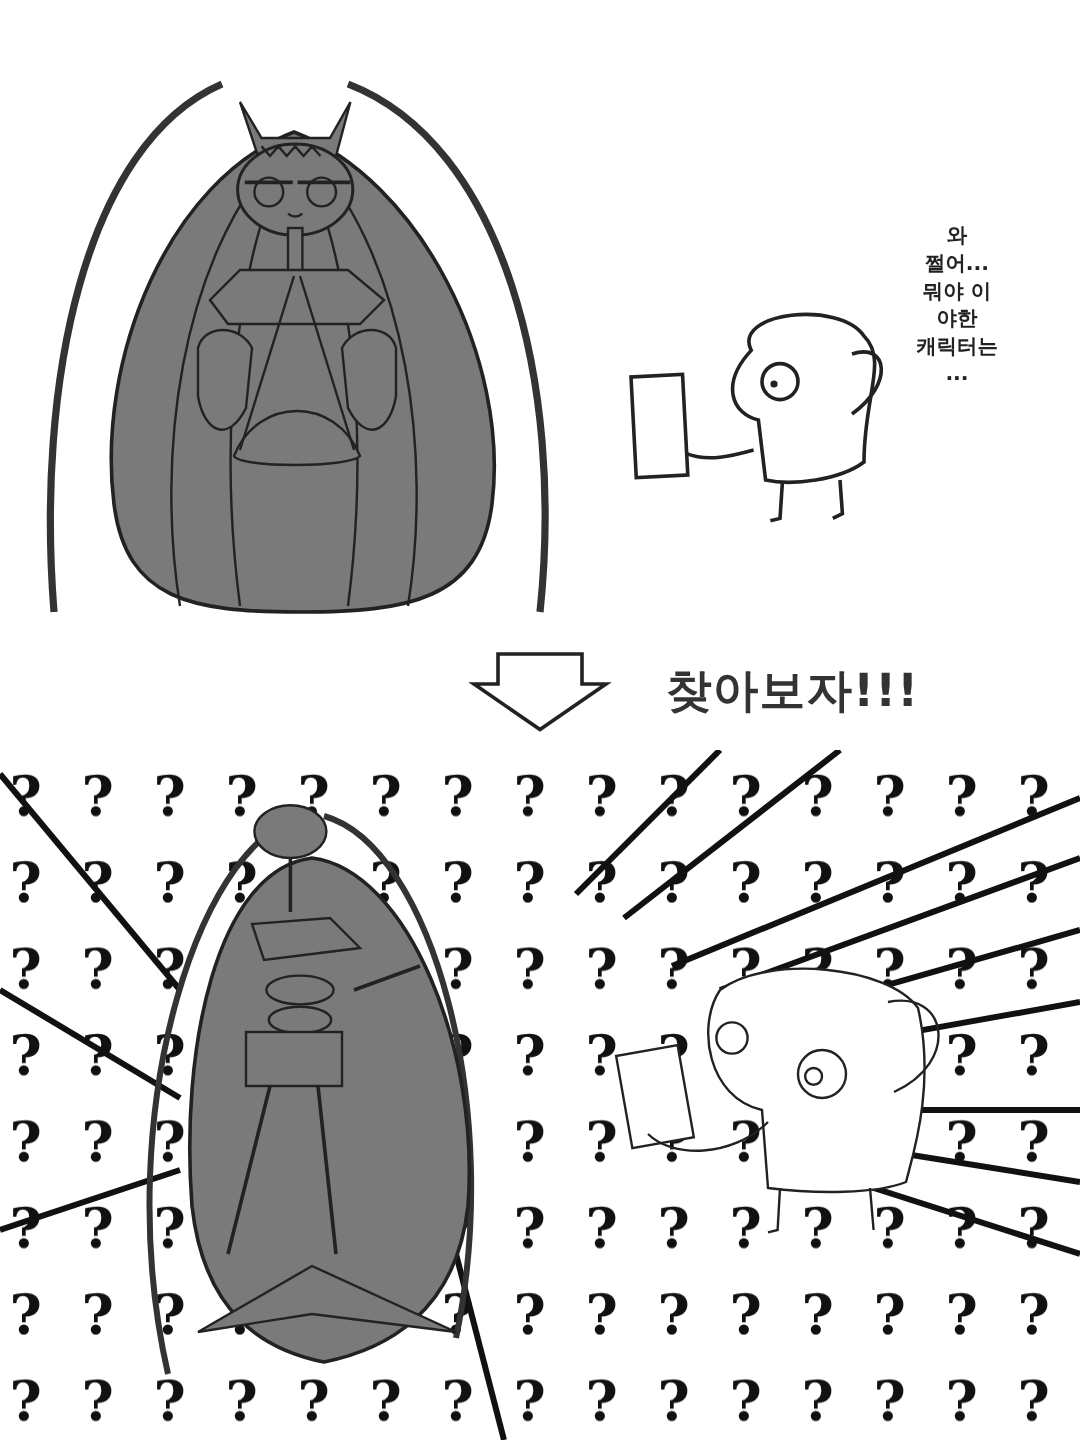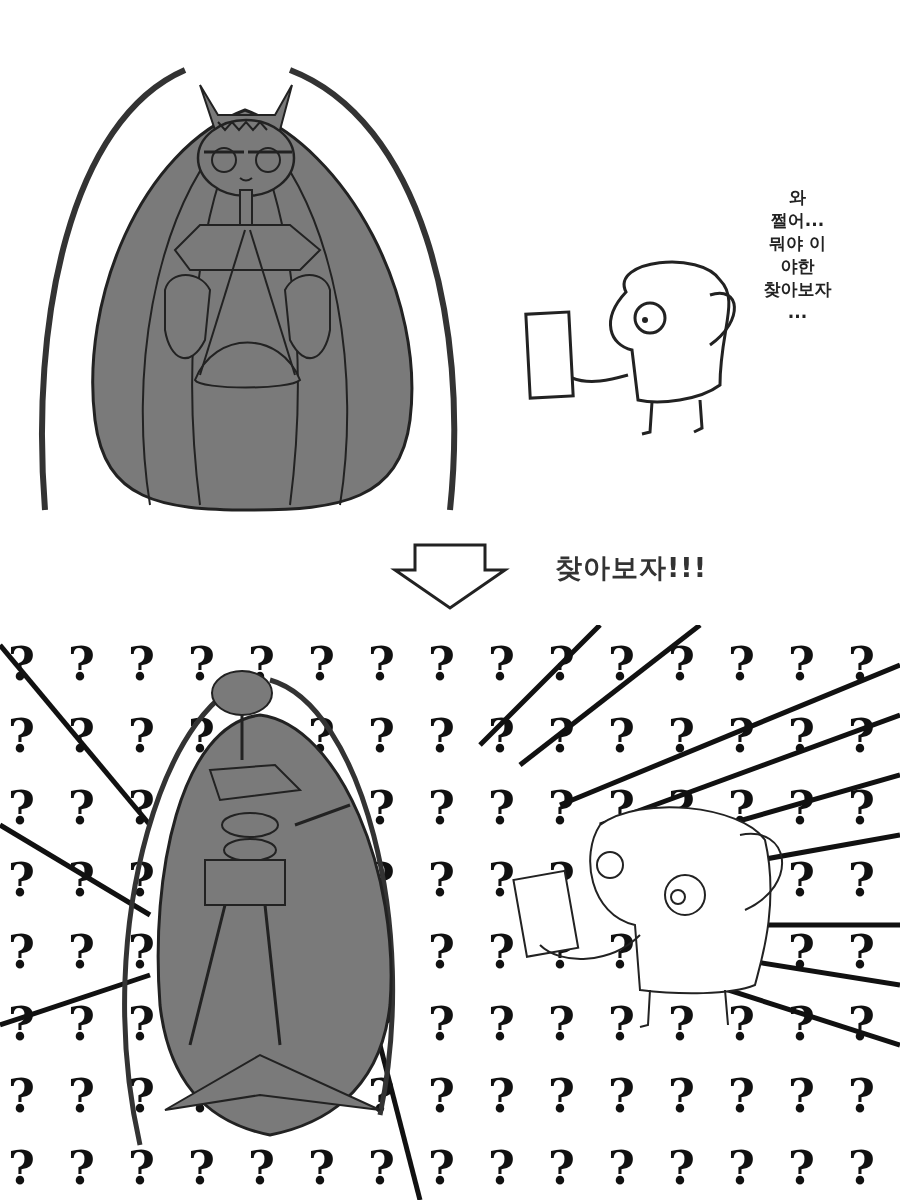--- a/index.html
+++ b/index.html
@@ -5,21 +5,21 @@
   html,body{margin:0;padding:0;background:#fff;}
   body{width:900px;height:1200px;position:relative;overflow:hidden;font-family:"DejaVu Sans",sans-serif;}
   .panel{position:absolute;left:0;width:900px;}
   #panel-top{top:0;height:530px;}
   #panel-mid{top:530px;height:95px;}
   #panel-bottom{top:625px;height:575px;overflow:hidden;}
   svg{display:block;}
   .speech{position:absolute;left:745px;top:186px;width:105px;text-align:center;
     font-size:17px;line-height:23px;color:#222;font-weight:bold;}
   .speech div{white-space:nowrap;}
-  .shout{position:absolute;left:555px;top:20px;font-size:27px;font-weight:bold;color:#333;letter-spacing:1px;}
+  .shout{position:absolute;left:555px;top:20px;font-size:38px;font-weight:bold;color:#333;letter-spacing:1px;}
   .qmark{font-family:"DejaVu Serif",serif;font-weight:bold;font-size:46px;fill:#111;}
 </style>
 </head>
 <body>
 
 <div class="panel" id="panel-top">
   <svg width="900" height="530">
 
     <path d="M185 70 C70 120 30 320 45 510" stroke="#333" stroke-width="6" fill="none"></path>
     <path d="M290 70 C420 120 470 320 450 510" stroke="#333" stroke-width="6" fill="none"></path>
@@ -57,21 +57,21 @@
       <circle cx="645" cy="320" r="3" fill="#222"></circle>
       <path d="M572 378 C590 385 610 380 628 375" stroke="#222" stroke-width="3" fill="none"></path>
       <path d="M652 402 L650 432 L642 434 M700 400 L702 428 L694 432" stroke="#222" stroke-width="3" fill="none"></path>
     </g>
   </svg>
   <div class="speech">
     <div>와</div>
     <div>쩔어...</div>
     <div>뭐야 이</div>
     <div>야한</div>
-    <div>찾아보자</div>
+    <div>캐릭터는</div>
     <div>...</div>
   </div>
 </div>
 
 <div class="panel" id="panel-mid">
   <svg width="900" height="95" style="position:absolute;left:0;top:0;">
     <path d="M415 15 L485 15 L485 40 L505 40 L450 78 L395 40 L415 40 Z" fill="#fff" stroke="#222" stroke-width="3"></path>
   </svg>
   <div class="shout">찾아보자!!!</div>
 </div>

